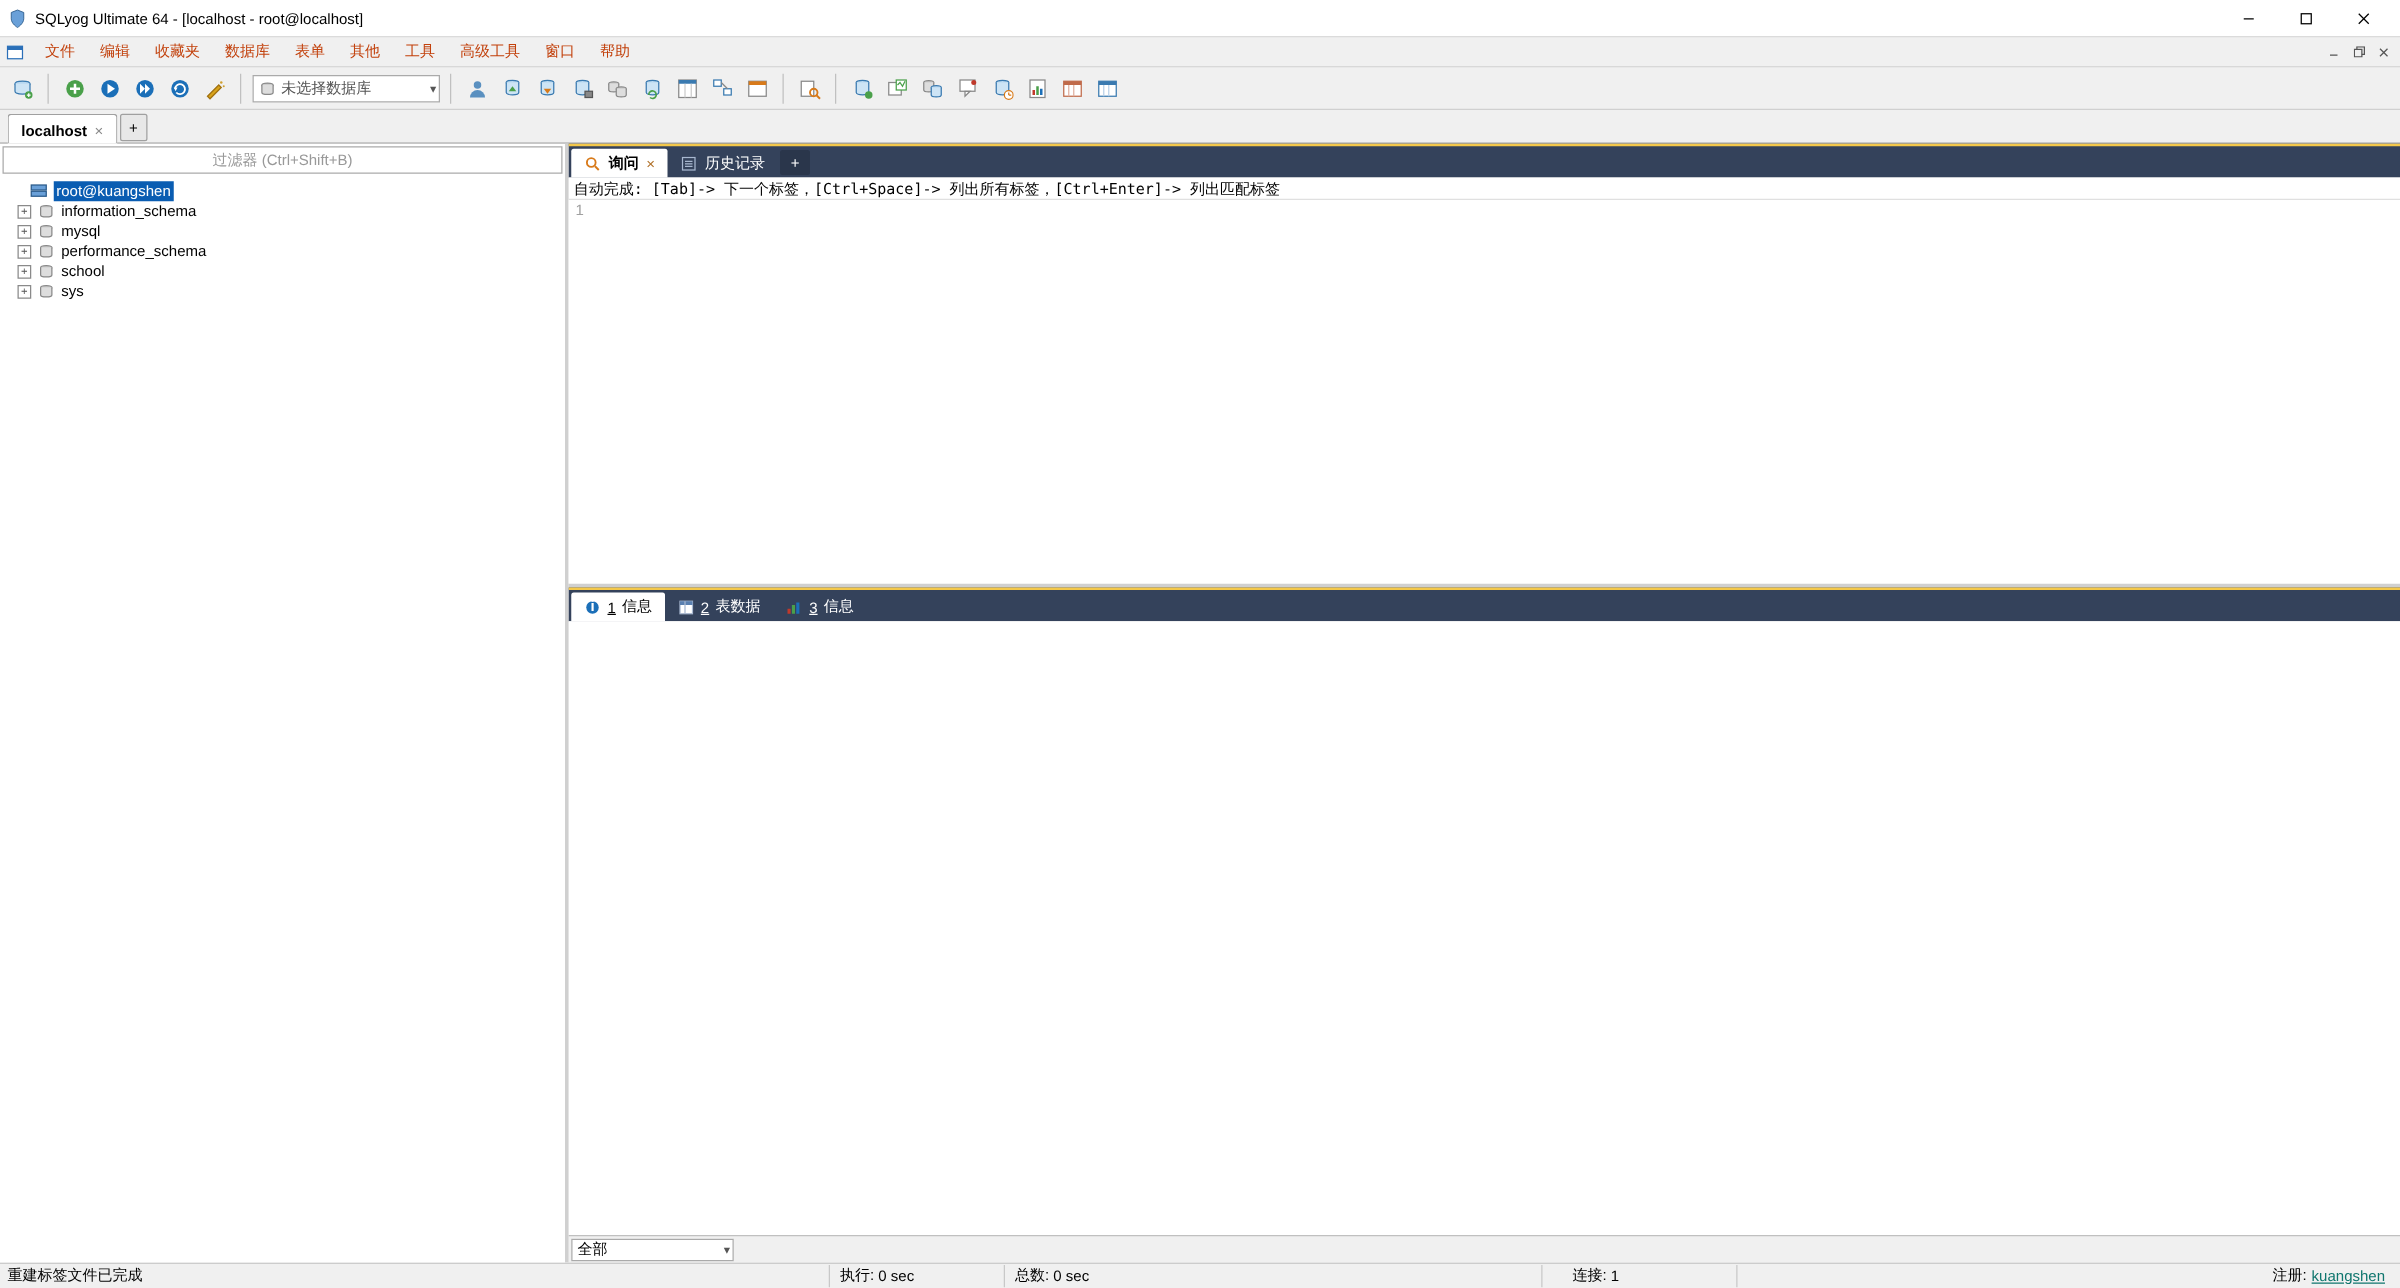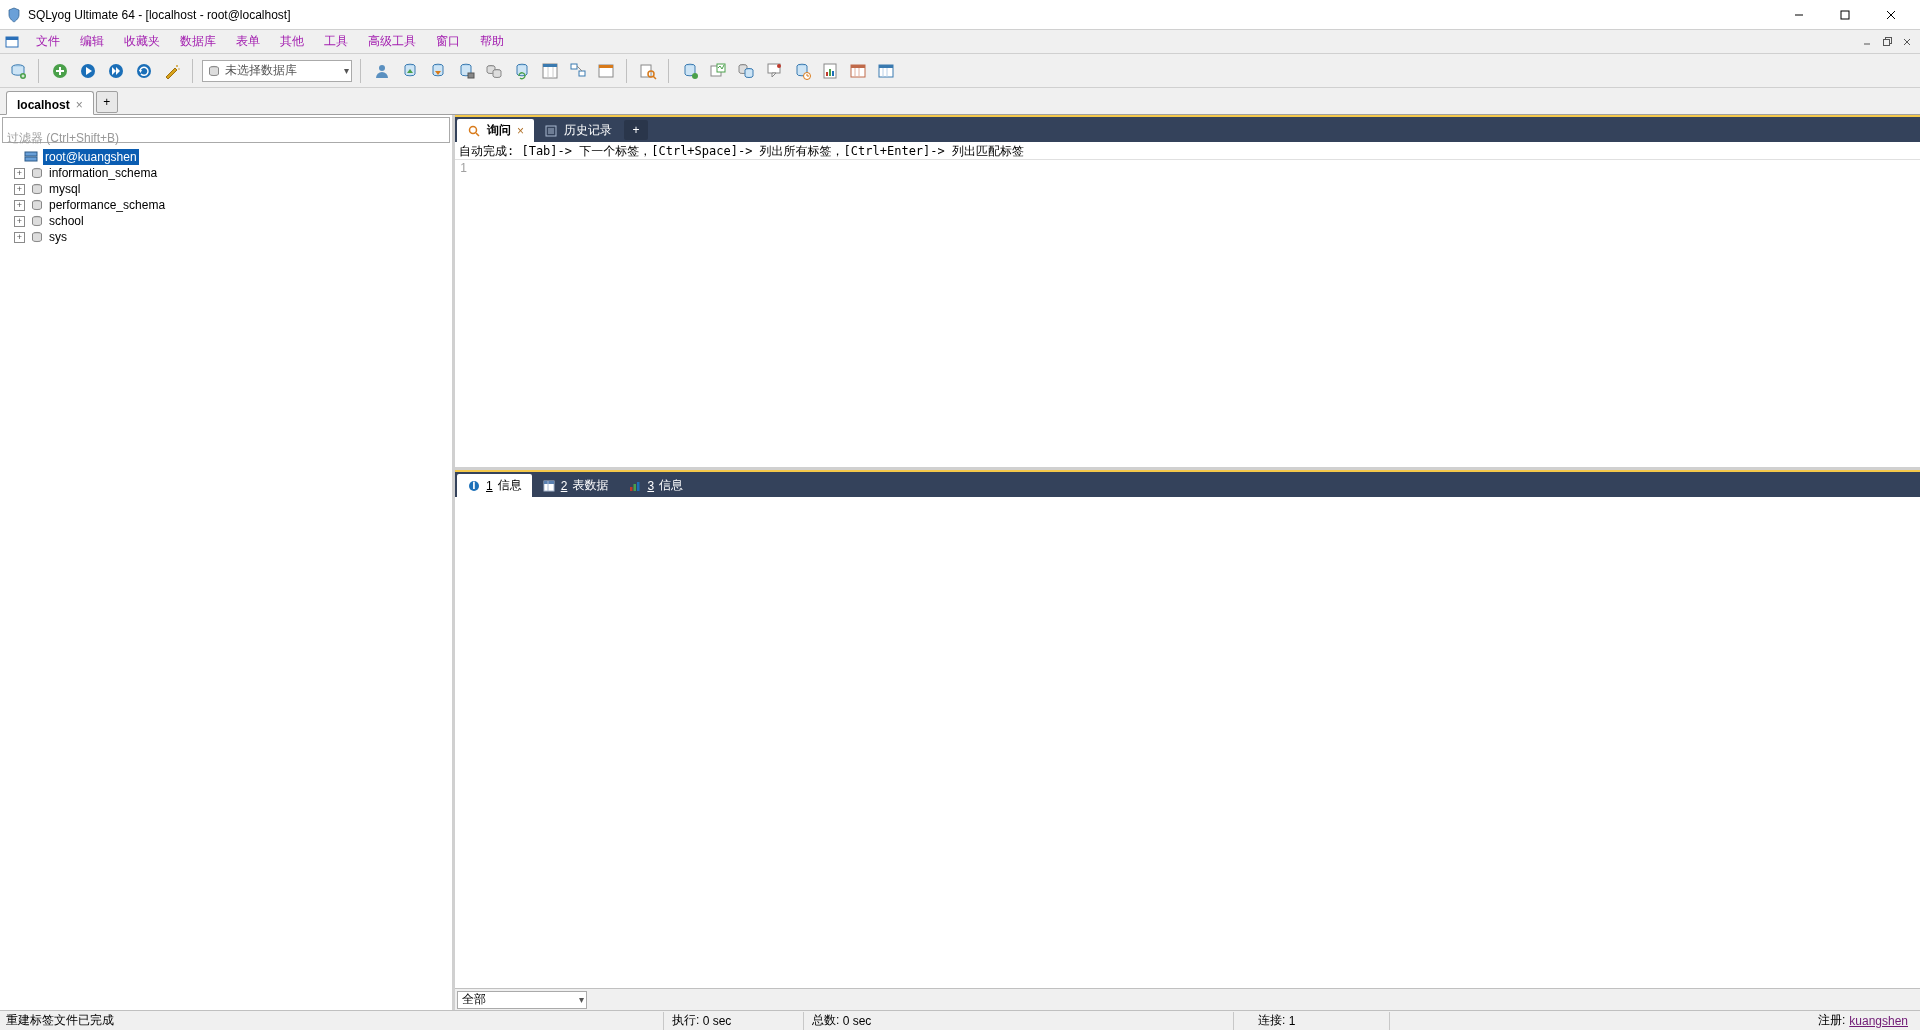--- a/index.html
+++ b/index.html
@@ -8,21 +8,21 @@
 
 .titlebar { height: 30px; background: #fff; display: flex; align-items: center; padding: 0 6px; border-bottom: 1px solid #d0d0d0; }
 .titlebar .app-icon { width: 16px; height: 16px; margin-right: 6px; display: flex; align-items: center; justify-content: center; }
 .titlebar .title-text { flex: 0 0 auto; color: #000; }
 .titlebar .spacer { flex: 1; }
 .titlebar .win-btn { width: 46px; height: 30px; display: flex; align-items: center; justify-content: center; color: #000; cursor: default; }
 
 
 .menubar { height: 24px; background: #f0f0f0; display: flex; align-items: center; padding: 0 4px; border-bottom: 1px solid #d0d0d0; }
 .menubar .mdi-icon { width: 16px; height: 16px; margin-right: 6px; display:flex; align-items:center; justify-content:center; }
-.menubar .menu-item { padding: 2px 10px; cursor: default; color: #a21caf; }
+.menubar .menu-item { padding: 2px 10px; cursor: default; color: #c2410c; }
 .mdi-ctrls { margin-left: auto; display: flex; gap: 2px; align-items:center; }
 .mdi-ctrls span { width: 18px; height: 16px; display:flex; align-items:center; justify-content:center; color:#555; cursor:default; }
 
 
 .toolbar { height: 34px; background: #f0f0f0; display: flex; align-items: center; padding: 0 6px; border-bottom: 1px solid #d0d0d0; gap: 4px; }
 .tb-btn { width: 24px; height: 24px; display:flex; align-items:center; justify-content:center; border-radius:2px; cursor:default; }
 .tb-sep { width: 2px; height: 24px; border-left:1px solid #c0c0c0; margin: 0 4px; }
 .db-select { height: 22px; width: 150px; border:1px solid #aaa; background:#fff; display:flex; align-items:center; padding:0 4px; color:#555; position:relative; }
 .db-select .dd { position:absolute; right:2px; font-size:10px; color:#555; }
 .db-select .db-icon { width:14px; height:14px; margin-right:4px; display:flex; align-items:center; justify-content:center; }
@@ -30,21 +30,21 @@
 
 .conn-tabs { height: 27px; background: #f0f0f0; display:flex; align-items:flex-end; padding: 0 6px 0 6px; border-bottom: 1px solid #a0a0a0; }
 .conn-tab { height: 24px; border:1px solid #a0a0a0; border-bottom:1px solid #fff; background:#fff; padding: 3px 10px 0 10px; margin-right:2px; margin-bottom:-1px; border-radius: 3px 3px 0 0; display:flex; align-items:center; gap:6px; font-weight:bold; }
 .conn-tab .close-x { color:#888; font-weight:normal; cursor:default; }
 .add-tab { height: 22px; width: 22px; border:1px solid #a0a0a0; background:#e8e8e8; display:flex; align-items:center; justify-content:center; margin-bottom:1px; border-radius:2px; cursor:default; }
 
 
 .main { display:flex; height: calc(1030px - 30px - 24px - 34px - 27px - 20px); }
 .sidebar { width: 455px; border-right: 3px solid #d0d0d0; background:#fff; display:flex; flex-direction:column; }
 .filter-header { height: 20px; border-bottom:1px solid #d0d0d0; padding: 2px 6px; background:#f4f4f4; color:#000; }
-.filter-input { height: 22px; border:1px solid #aaa; margin:2px; padding: 12px 4px; color:#888; background:#fff; }
+.filter-input { height: 22px; border:1px solid #aaa; margin:2px; padding: 2px 4px; color:#888; background:#fff;text-align:center; }
 .tree { flex:1; overflow:auto; padding: 4px 2px; font-family: "NSimSun", "SimSun", monospace; line-height: 16px; }
 .tree-row { display:flex; align-items:center; height:16px; white-space:nowrap; }
 .tree-row .expander { width:11px; height:11px; border:1px solid #8a8a8a; display:flex; align-items:center; justify-content:center; margin: 0 4px 0 6px; font-size:9px; line-height:1; color:#555; background:#fff; cursor:default; }
 .tree-row.root .expander { visibility:hidden; }
 .tree-row .icon { width:16px; height:14px; margin-right:4px; display:flex; align-items:center; justify-content:center; }
 .tree-row.root .label { background:#0a5db2; color:#fff; padding:0 2px; }
 .tree-row.child { padding-left: 0; }
 .tree-row.child .spacer-ind { width: 6px; }
 
 .right { flex:1; display:flex; flex-direction:column; }
@@ -72,21 +72,21 @@
 .result-body { flex:1; background:#fff; min-height:260px; }
 .result-footer { height:22px; background:#f0f0f0; border-top:1px solid #c0c0c0; display:flex; align-items:center; padding:0 2px; }
 .rf-select { width:130px; height:18px; border:1px solid #aaa; background:#fff; padding:0 4px; display:flex; align-items:center; position:relative; color:#000; }
 .rf-select .dd { position:absolute; right:2px; font-size:10px; color:#555; }
 
 
 .statusbar { height: 20px; background:#f0f0f0; border-top:1px solid #c0c0c0; display:flex; align-items:center; padding: 0 4px; color:#000; }
 .sb-cell { padding: 0 8px; border-right:1px solid #c8c8c8; height:18px; display:flex; align-items:center; }
 .sb-cell.first { border-left:none; padding-left:2px; }
 .sb-spacer { flex:1; }
-.sb-link { color:#701a75; text-decoration:underline; margin-left:4px; cursor:default; }
+.sb-link { color:#0f766e; text-decoration:underline; margin-left:4px; cursor:default; }
 
 svg { display:block; }
 
 .right-upper { display:flex; flex-direction:column; height: 352px; border-radius: 21px; }
 .right-lower { display:flex; flex-direction:column; flex:1; border-top:3px solid #d0d0d0; }
 </style>
 </head>
 <body>
 
 <div class="titlebar">

